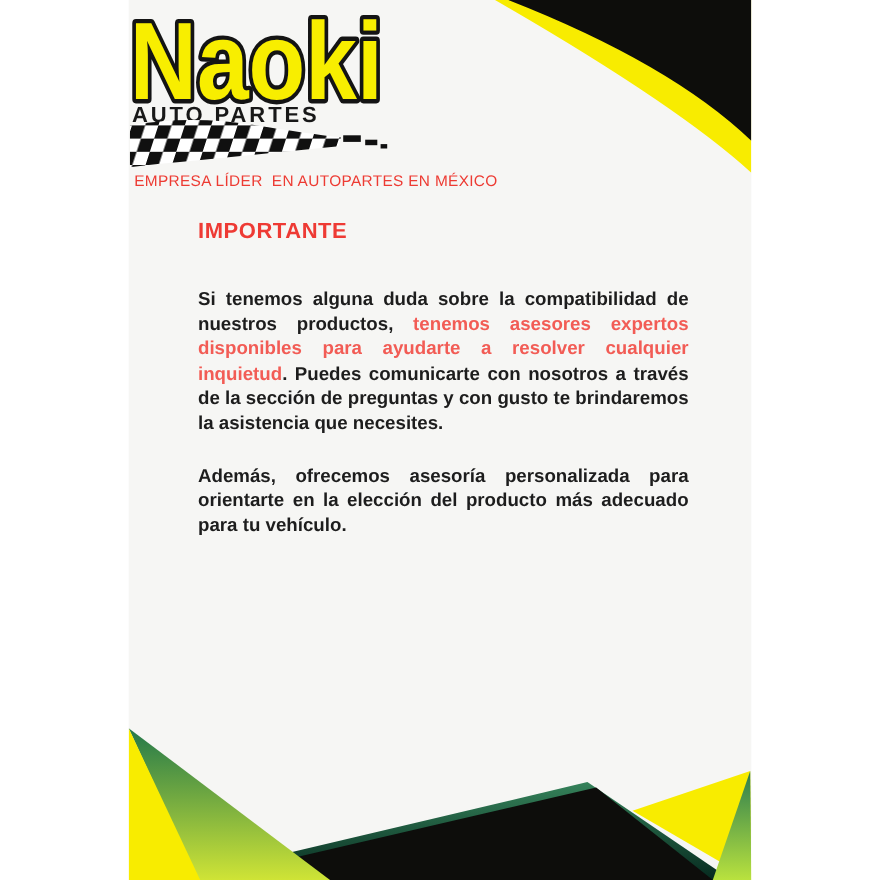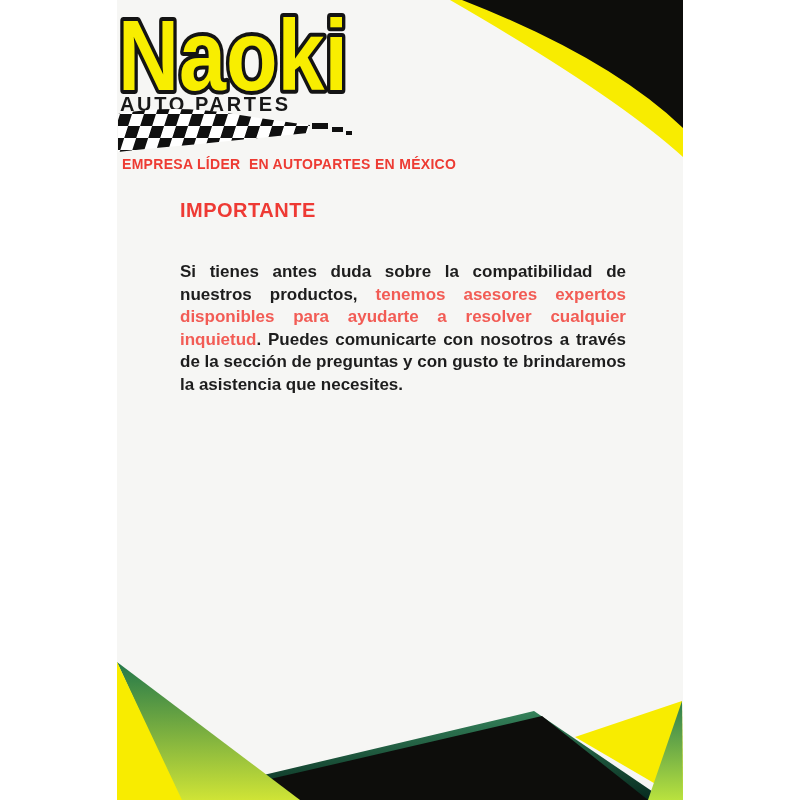--- a/index.html
+++ b/index.html
@@ -1,21 +1,21 @@
 <!DOCTYPE html>
 <html><head>
 <meta charset="utf-8">
 <style>
   html,body{margin:0;padding:0;background:#ffffff;}
   .canvas{position:relative;width:800px;height:800px;background:#ffffff;overflow:hidden;
           font-family:"Liberation Sans", sans-serif;padding-left:12px;}
   .content{position:absolute;left:117px;top:0;width:566px;height:800px;background:#f6f6f4;}
   .corner-svg{position:absolute;top:0;right:0;left:0;height:170px;display:block;}
   .logo-wrap{position:absolute;left:1px;top:6px;width:240px;height:150px;}
-  .tagline{position:absolute;left:5px;top:156px;font-size:14px;font-weight:bold;
+  .tagline{position:absolute;left:5px;top:156px;font-size:14px;font-weight:normal;
            color:#ed3b33;letter-spacing:0.3px;white-space:pre;}
   .title{position:absolute;left:63px;top:199px;margin:0;font-size:20px;font-weight:800;
          color:#ee3a34;letter-spacing:0.5px;line-height:1.1;}
   .bodytext{position:absolute;left:63px;top:261px;width:446px;color:#1d1d1d;
             font-size:17px;line-height:22.6px;font-weight:bold;text-align:justify;}
   .bodytext p{margin:0 0 25px 0;}
   .hl{color:#f25c55;}
   .bottom-svg{position:absolute;left:0;bottom:0;display:block;}
 </style>
 </head>
@@ -47,21 +47,22 @@
           <rect x="228" y="125" width="6" height="4" fill="#101010"></rect>
         </g>
       </svg>
     </div>
 
     <div class="tagline">EMPRESA LÍDER  EN AUTOPARTES EN MÉXICO</div>
 
     <h1 class="title">IMPORTANTE</h1>
 
     <div class="bodytext">
-      <p><span>Si tienes antes duda sobre la compatibilidad de nuestros productos, </span><span class="hl">tenemos asesores expertos disponibles para ayudarte a resolver cualquier inquietud</span><span>. Puedes comunicarte con nosotros a través de la sección de preguntas y con gusto te brindaremos la asistencia que necesites.</span></p>
+      <p><span>Si tenemos alguna duda sobre la compatibilidad de nuestros productos, </span><span class="hl">tenemos asesores expertos disponibles para ayudarte a resolver cualquier inquietud</span><span>. Puedes comunicarte con nosotros a través de la sección de preguntas y con gusto te brindaremos la asistencia que necesites.</span></p>
+      <p>Además, ofrecemos asesoría personalizada para orientarte en la elección del producto más adecuado para tu vehículo.</p>
     </div>
 
     <svg class="bottom-svg" width="566" height="150" viewBox="0 0 566 150">
       <defs>
         <linearGradient id="gMountain" x1="0" y1="0" x2="0" y2="1">
           <stop offset="0" stop-color="#35825a"></stop>
           <stop offset="1" stop-color="#062a1f"></stop>
         </linearGradient>
         <linearGradient id="gLeft" x1="0" y1="0" x2="0" y2="1">
           <stop offset="0" stop-color="#23784a"></stop>

